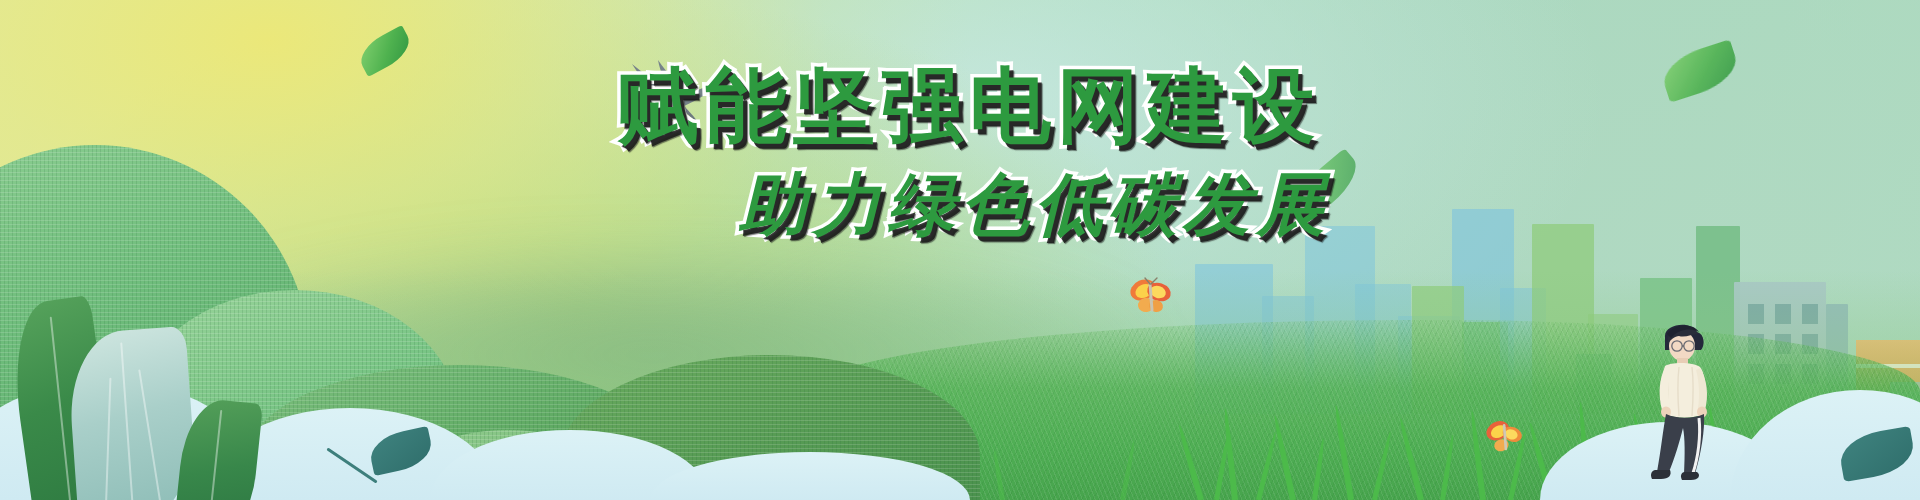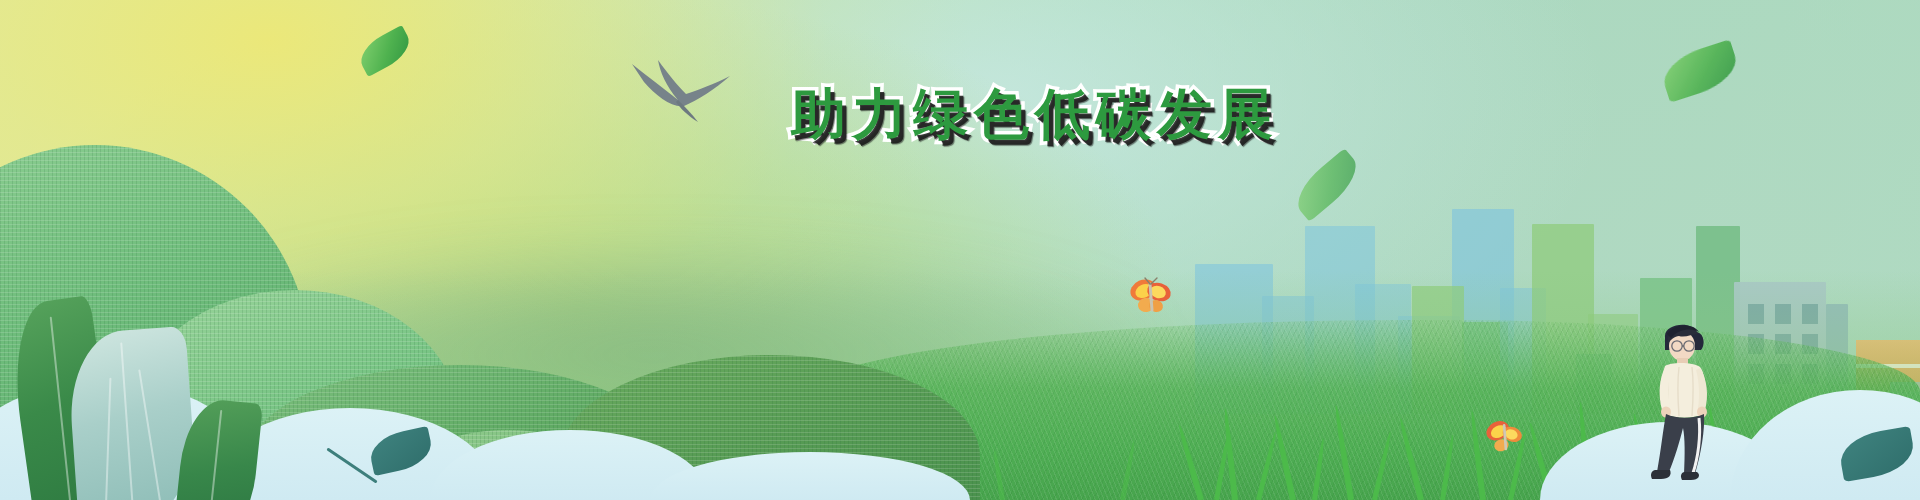--- a/index.html
+++ b/index.html
@@ -109,21 +109,21 @@
     letter-spacing:6px;
     line-height:1.02;
     -webkit-text-stroke:7px #ffffff;
     paint-order:stroke fill;
     text-shadow:
        4px 5px 0 rgba(25,25,25,0.85),
        5px 6px 1px rgba(25,25,25,0.55);
     white-space:nowrap;
   }
   .hl-1 { font-size:82px; padding-left:18px; }
-  .hl-2 { font-size:55px; margin-top:22px; padding-left:150px; }
+  .hl-2 { font-size:68px; margin-top:22px; padding-left:150px;font-style:italic; }
 
   
   .sub-bar {
     position:absolute; left:700px; top:313px; width:480px; height:50px;
     background:linear-gradient(90deg, rgba(233,244,224,0.72) 0%, rgba(236,245,228,0.80) 22%, rgba(228,243,230,0.78) 60%, rgba(222,240,232,0.62) 100%);
     display:flex; align-items:center; justify-content:center;
   }
   .sub-text {
     font-family:"DejaVu Sans","Liberation Sans",sans-serif;
     font-size:27px;
@@ -303,17 +303,18 @@
     <ellipse cx="67" cy="94" rx="5" ry="5.5" fill="#edd3bb"></ellipse>
 
     <path d="M31 96 C42 101, 58 101, 69 96 C70 112, 66 136, 60 156 L49 156 C50 136, 50 120, 48 110 C45 122, 40 140, 33 156 L22 154 C26 132, 28 112, 31 96 Z" fill="#3a3f4a"></path>
     <path d="M64 100 C66 118, 63 140, 58 155" stroke="#f2f2f2" stroke-width="3" fill="none"></path>
 
     <path d="M20 152 L35 152 C37 157, 34 161, 26 161 L17 161 C15 157, 16 153, 20 152 Z" fill="#2b3038"></path>
     <path d="M49 154 L62 154 C66 157, 64 162, 56 162 L47 162 C45 158, 46 155, 49 154 Z" fill="#2b3038"></path>
   </svg>
 
   <div class="headline-wrap">
+    <div class="hl hl-1">赋能坚强电网建设</div>
     <div class="hl hl-2">助力绿色低碳发展</div>
   </div>
 
 
 </div>
 
 </body></html>

